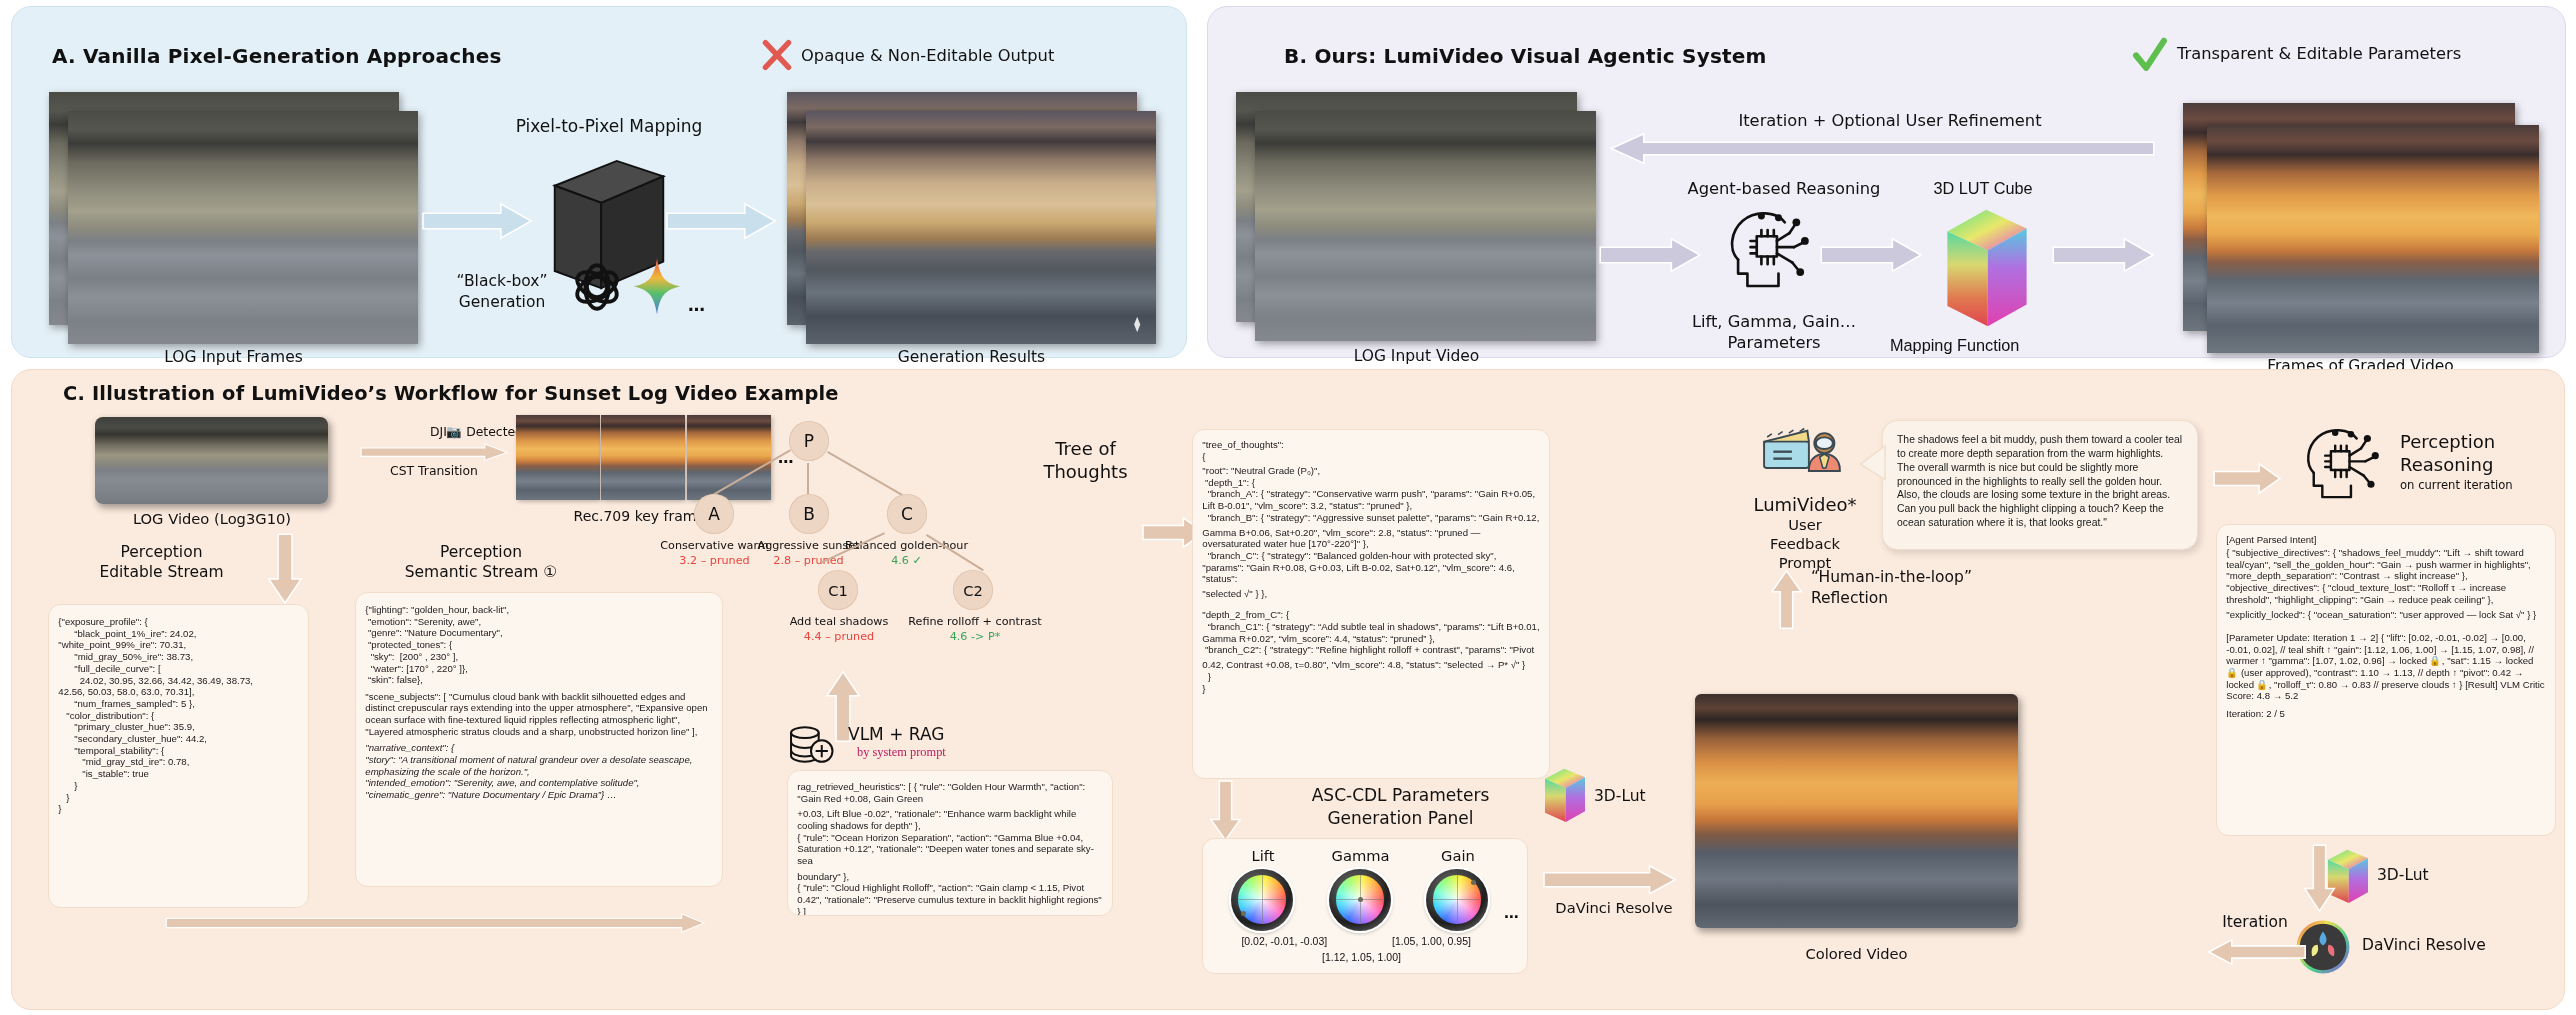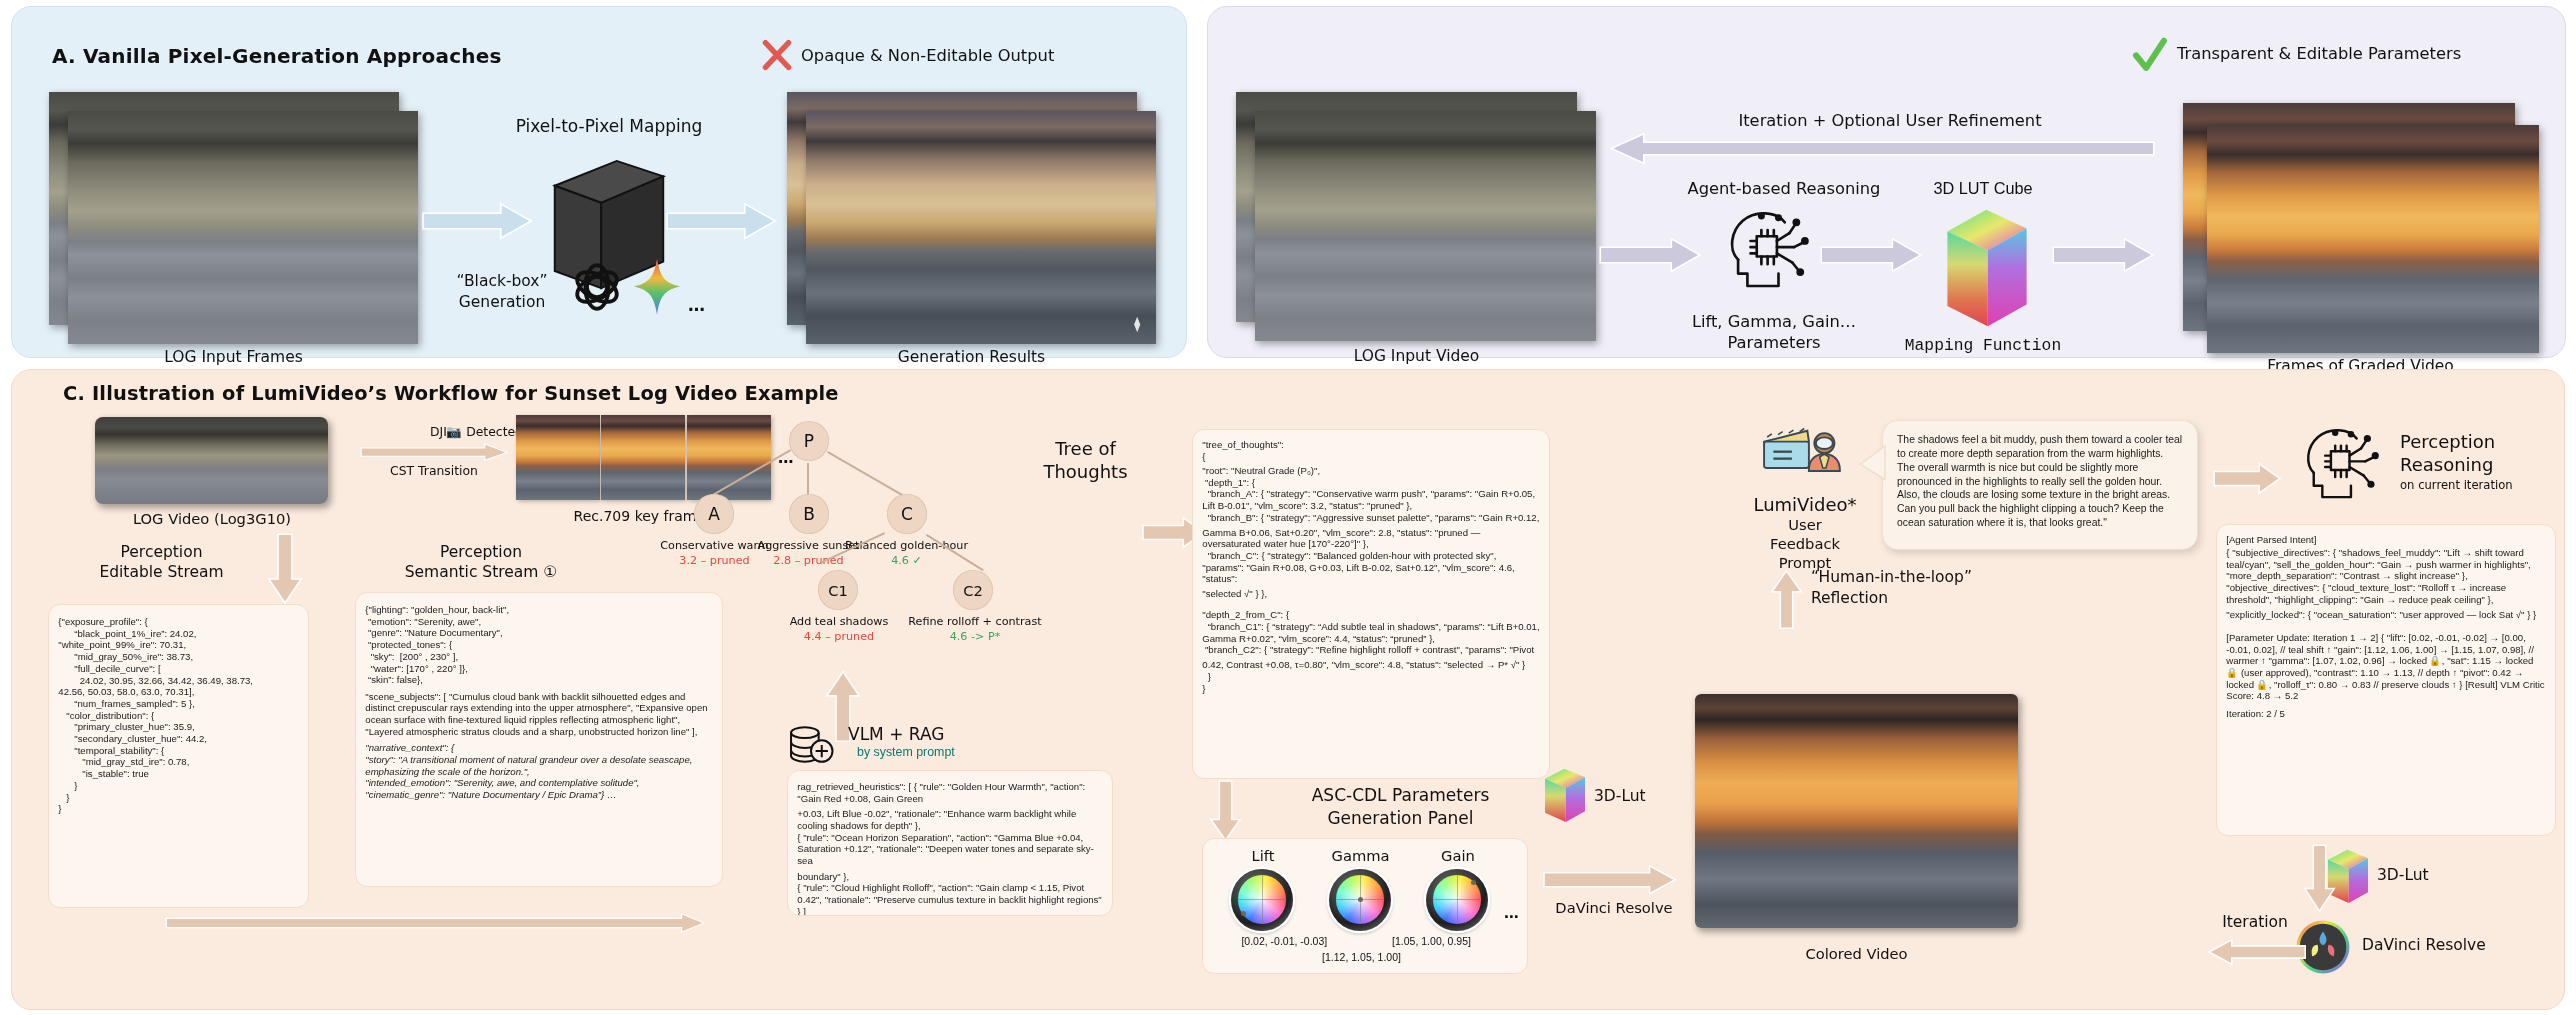--- a/index.html
+++ b/index.html
@@ -177,20 +177,21 @@
   <div class="ph gen-img" style="left:775px;top:85px;width:350px;height:233px;"></div>
   <div class="ph gen-img" style="left:794px;top:104px;width:350px;height:233px;">
     <svg style="position:absolute;right:12.4px;bottom:11px;width:12.4px;height:17px" viewBox="0 0 16 22">
       <path d="M8 1 L12 11 L8 21 L4 11 Z" fill="#ffffff" opacity=".85"></path>
     </svg>
   </div>
   <div class="cap" style="position:absolute;left:775px;top:341px;width:369px">Generation Results</div>
 </div>
 
 <div class="panel" id="panel-b">
+  <div class="ptitle" style="position:absolute;left:76px;top:37px;">B. Ours: LumiVideo Visual Agentic System</div>
 
   <svg class="aw" style="left:924px;top:29.5px;width:36px;height:37px" viewBox="0 0 46 48">
     <path d="M5 24 L18 40 L41 5" fill="none" stroke="#5fbf4e" stroke-width="8" stroke-linecap="round" stroke-linejoin="round"></path>
   </svg>
   <div style="position:absolute;left:969px;top:37px;font-size:16.3px;font-family:'DejaVu Sans',sans-serif;color:#111">Transparent &amp; Editable Parameters</div>
 
   <div class="ph log-img" style="left:28px;top:85px;width:341px;height:230px;"></div>
   <div class="ph log-img" style="left:47px;top:104px;width:341px;height:230px;"></div>
   <div class="cap" style="position:absolute;left:28px;top:340px;width:361px">LOG Input Video</div>
 
@@ -241,21 +242,21 @@
       <linearGradient id="ls" x1="0" y1="0" x2="0" y2="1">
         <stop offset="0%" stop-color="#57c8e0"></stop>
           <stop offset="40%" stop-color="#b070e0"></stop>
         <stop offset="100%" stop-color="#e040b0"></stop>
       </linearGradient>
     </defs>
     <polygon points="12,38 62,10 114,34 64,62" fill="url(#lt)"></polygon>
     <polygon points="12,38 64,62 64,160 12,134" fill="url(#lf)"></polygon>
     <polygon points="64,62 114,34 114,132 64,160" fill="url(#ls)"></polygon>
   </svg>
-  <div style="position:absolute;left:682px;top:329px;width:186px;text-align:center;font-size:16.3px;font-family:Liberation Mono, monospace;color:#111">Mapping Function</div>
+  <div style="position:absolute;left:682px;top:329px;width:186px;text-align:left;font-size:16.3px;font-family:Liberation Sans, sans-serif;color:#111">Mapping Function</div>
 
   <svg class="aw" style="left:392px;top:231px;width:101px;height:34px" viewBox="0 0 130 44">
     <polygon points="0,12 92,12 92,1 129,22 92,43 92,32 0,32" fill="#cdc9dd" stroke="#ffffff" stroke-width="2"></polygon>
   </svg>
   <svg class="aw" style="left:613px;top:231px;width:101px;height:34px" viewBox="0 0 130 44">
     <polygon points="0,12 92,12 92,1 129,22 92,43 92,32 0,32" fill="#cdc9dd" stroke="#ffffff" stroke-width="2"></polygon>
   </svg>
   <svg class="aw" style="left:845px;top:231px;width:101px;height:34px" viewBox="0 0 130 44">
     <polygon points="0,12 92,12 92,1 129,22 92,43 92,32 0,32" fill="#cdc9dd" stroke="#ffffff" stroke-width="2"></polygon>
   </svg>
@@ -380,21 +381,21 @@
     <g fill="none" stroke="#111" stroke-width="2.6">
       <ellipse cx="23" cy="10" rx="18" ry="7"></ellipse>
       <path d="M5 10 L5 40 C5 44 13 48 23 48 C33 48 41 44 41 40 L41 10"></path>
       <path d="M5 22 C5 26 13 30 23 30 C33 30 41 26 41 22"></path>
       <path d="M5 33 C5 37 13 41 23 41 C33 41 41 37 41 33"></path>
       <circle cx="45" cy="34" r="14" fill="#fbeade"></circle>
       <path d="M45 26 L45 42 M37 34 L53 34"></path>
     </g>
   </svg>
   <div style="position:absolute;left:836px;top:354px;font-size:17px;font-family:'DejaVu Sans',sans-serif;color:#111">VLM + RAG</div>
-  <div style="position:absolute;left:845px;top:375px;font-size:12.4px;font-family:Liberation Sans, sans-serif;color:#0f766e">by system prompt</div>
+  <div style="position:absolute;left:845px;top:375px;font-size:12.4px;font-family:Liberation Serif, serif;color:#be185d">by system prompt</div>
 
   <div class="jsonbox" style="left:775px;top:400px;width:326px;height:146px;">
     <div class="jsontext" style="padding:10px 9.3px 0 9.3px;">rag_retrieved_heuristics": [ { "rule": "Golden Hour Warmth", "action": "Gain Red +0.08, Gain Green</div>
     <div class="jsontext" style="padding:3.9px 9.3px 0 9.3px;">+0.03, Lift Blue -0.02", "rationale": "Enhance warm backlight while cooling shadows for depth" },
 { "rule": "Ocean Horizon Separation", "action": "Gamma Blue +0.04, Saturation +0.12", "rationale": "Deepen water tones and separate sky-sea</div>
     <div class="jsontext" style="padding:3.9px 9.3px 0 9.3px;">boundary" },
 { "rule": "Cloud Highlight Rolloff", "action": "Gain clamp &lt; 1.15, Pivot 0.42", "rationale": "Preserve cumulus texture in backlit highlight regions" } ]</div>
   </div>
 
   <div class="jsonbox" style="left:1180px;top:59px;width:358px;height:350px;">

